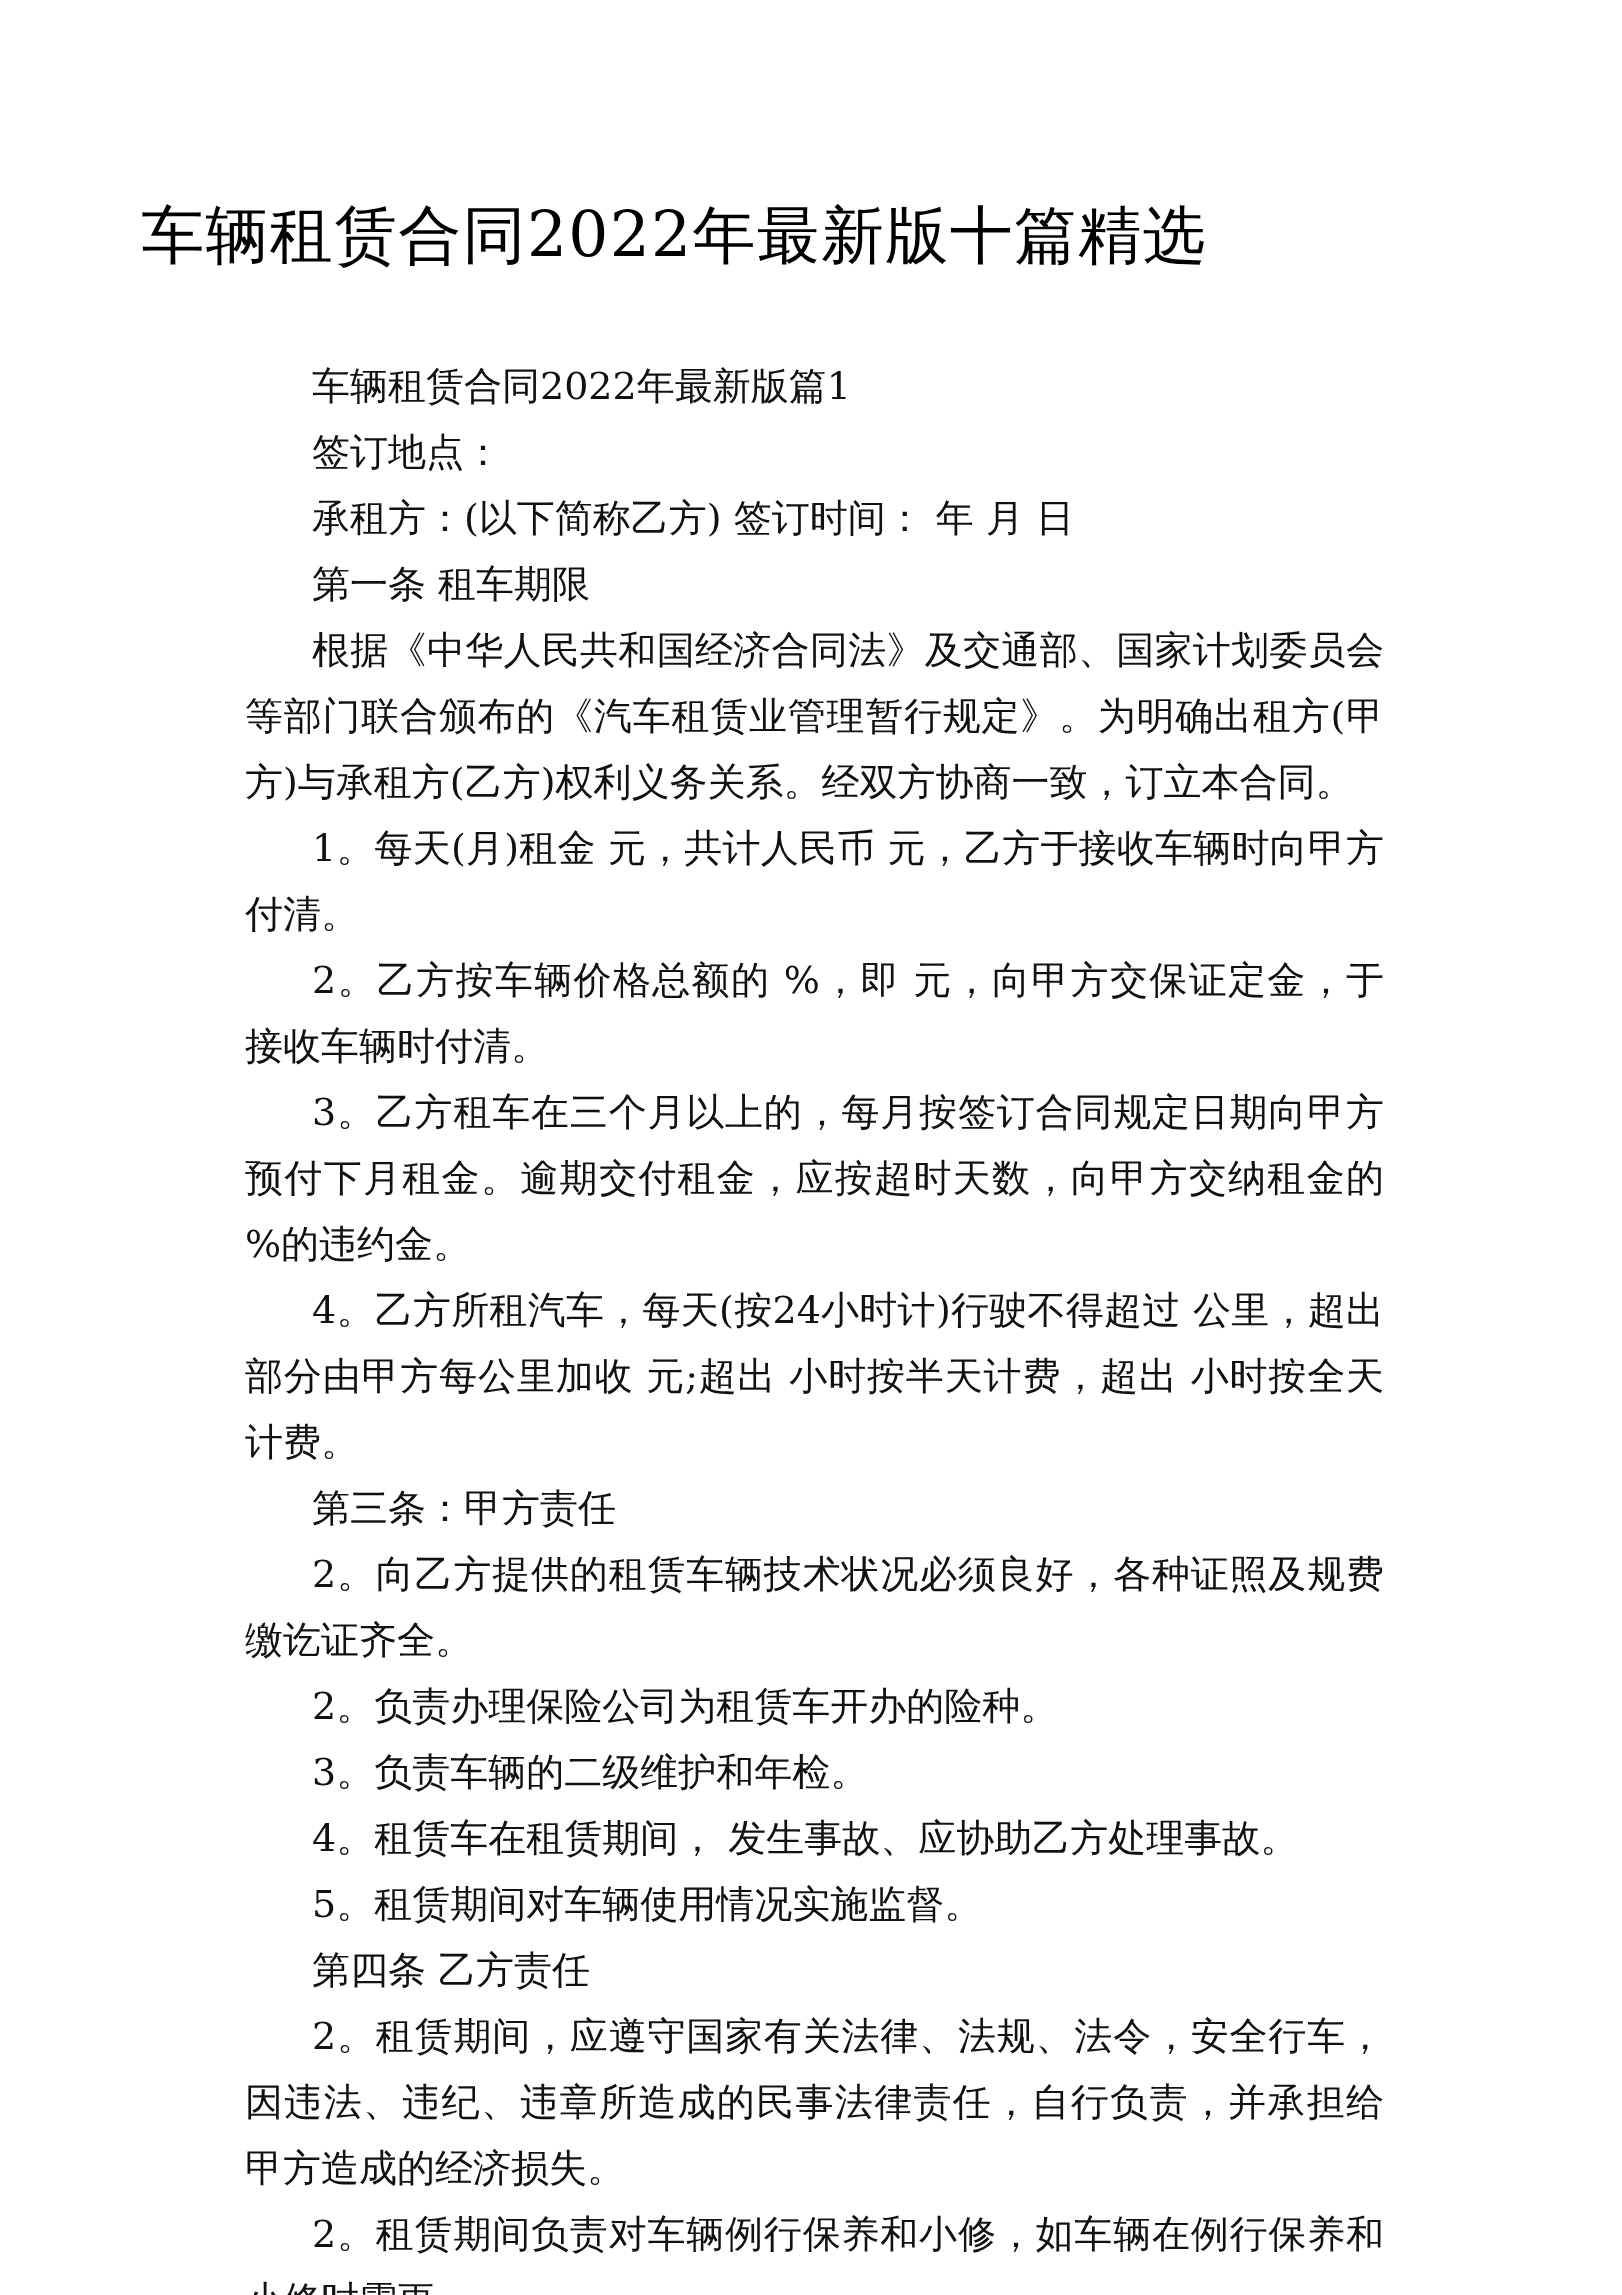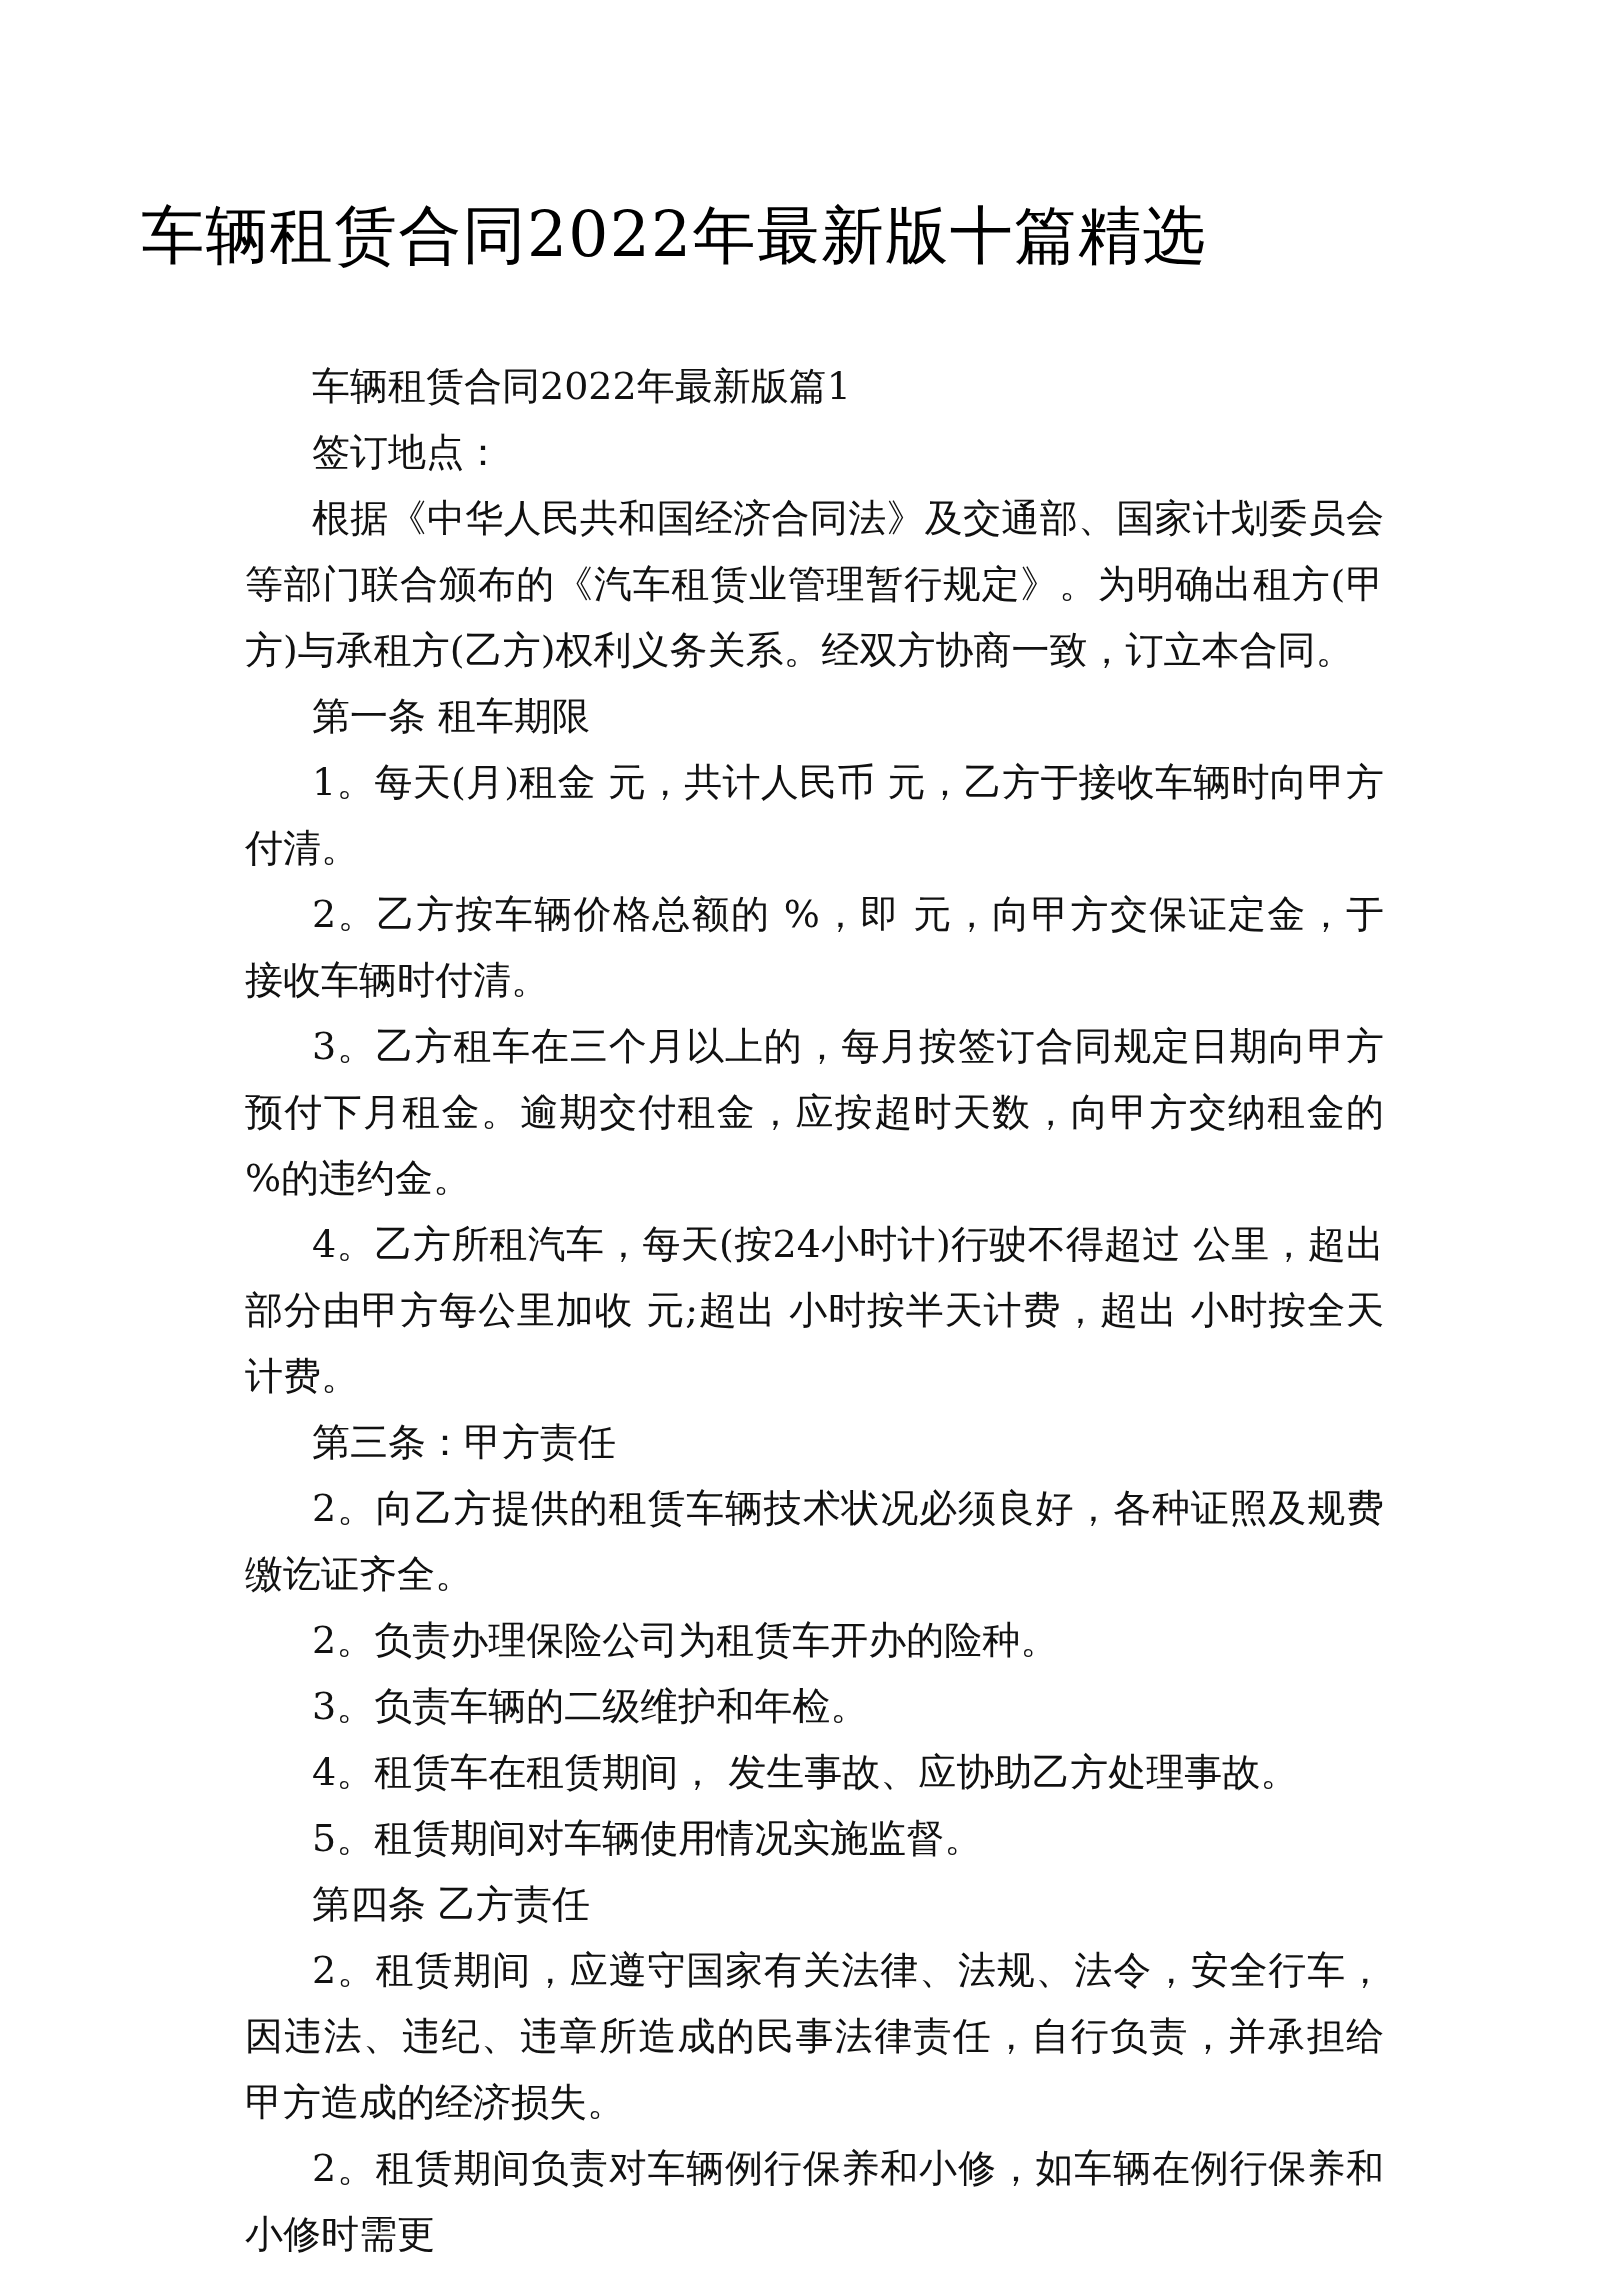--- a/index.html
+++ b/index.html
@@ -26,22 +26,23 @@
 </style>
 </head>
 <body>
 
 <div class="page">
   <div class="title">车辆租赁合同2022年最新版十篇精选</div>
 
   <div class="body">
     <p class="p indent">车辆租赁合同2022年最新版篇1</p>
     <p class="p indent">签订地点：</p>
+    <p class="p indent">承租方：(以下简称乙方) 签订时间：  年  月  日</p>
+    <p class="p indent">第一条  租车期限</p>
     <p class="p indent">根据《中华人民共和国经济合同法》及交通部、国家计划委员会等部门联合颁布的《汽车租赁业管理暂行规定》。为明确出租方(甲方)与承租方(乙方)权利义务关系。经双方协商一致，订立本合同。</p>
-    <p class="p indent">第一条  租车期限</p>
     <p class="p indent">1。每天(月)租金  元，共计人民币  元，乙方于接收车辆时向甲方付清。</p>
     <p class="p indent">2。乙方按车辆价格总额的  %，即  元，向甲方交保证定金，于接收车辆时付清。</p>
     <p class="p indent">3。乙方租车在三个月以上的，每月按签订合同规定日期向甲方预付下月租金。逾期交付租金，应按超时天数，向甲方交纳租金的  %的违约金。</p>
     <p class="p indent">4。乙方所租汽车，每天(按24小时计)行驶不得超过  公里，超出部分由甲方每公里加收  元;超出  小时按半天计费，超出  小时按全天计费。</p>
     <p class="p indent">第三条：甲方责任</p>
     <p class="p indent">2。向乙方提供的租赁车辆技术状况必须良好，各种证照及规费缴讫证齐全。</p>
     <p class="p indent">2。负责办理保险公司为租赁车开办的险种。</p>
     <p class="p indent">3。负责车辆的二级维护和年检。</p>
     <p class="p indent">4。租赁车在租赁期间，  发生事故、应协助乙方处理事故。</p>
     <p class="p indent">5。租赁期间对车辆使用情况实施监督。</p>

